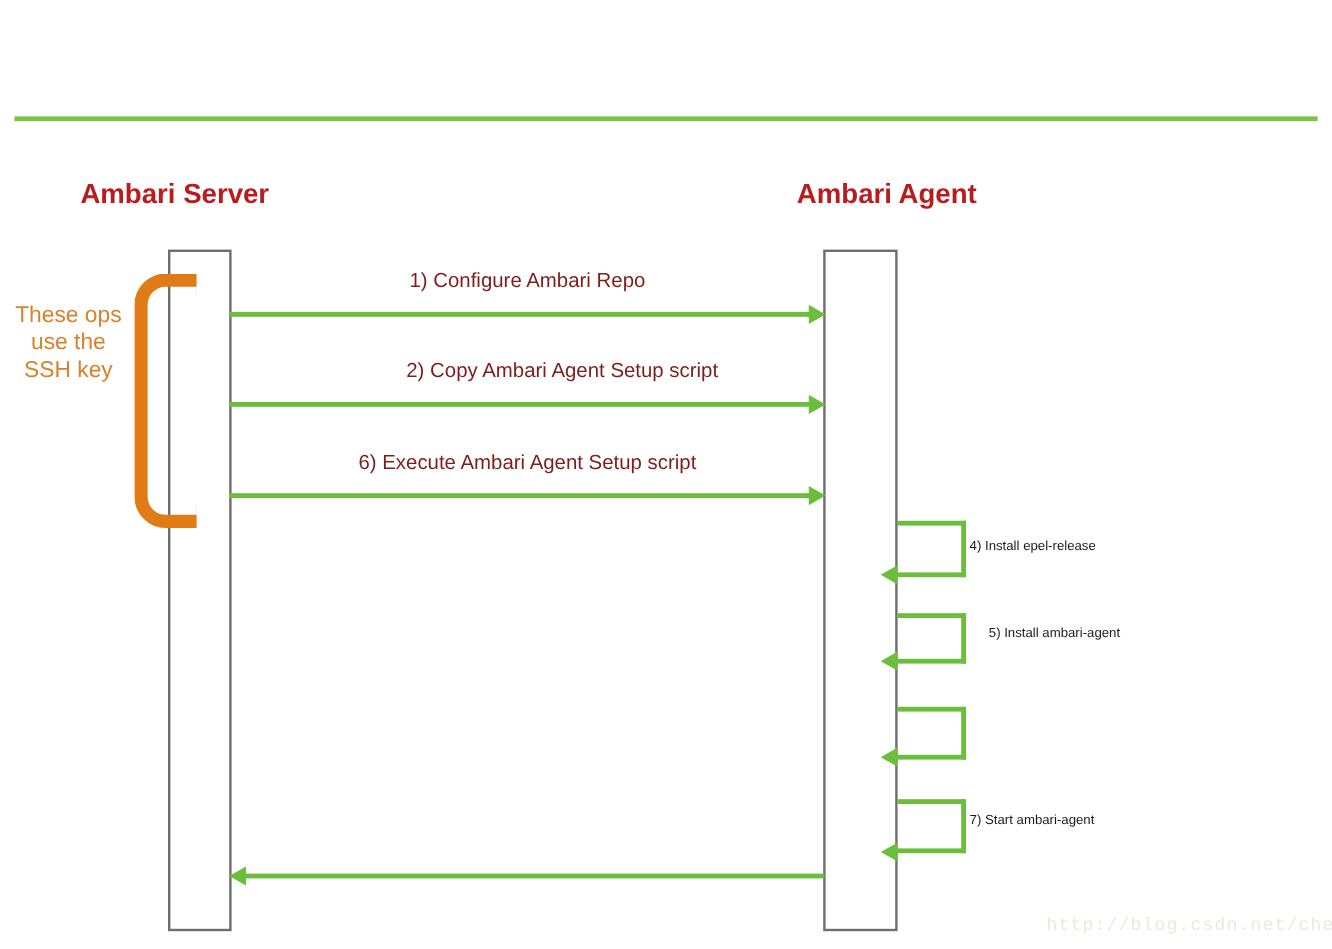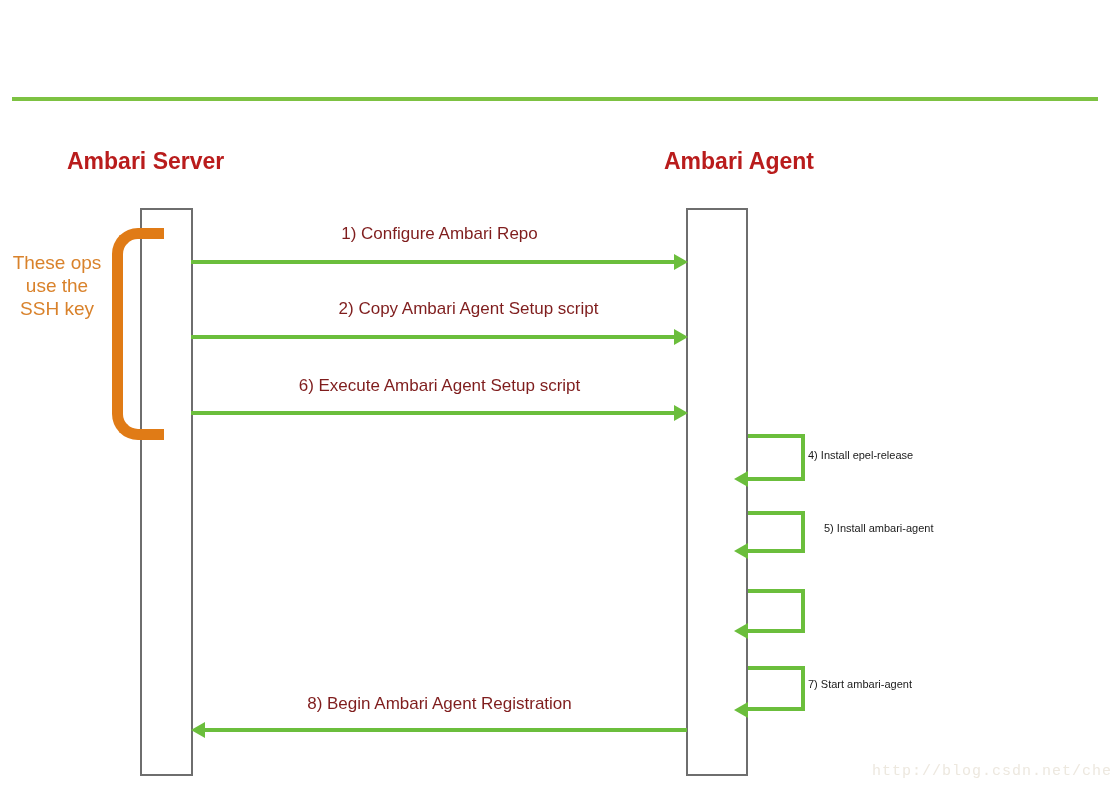--- a/index.html
+++ b/index.html
@@ -174,21 +174,20 @@
   <div class="arrowhead left" style="left:734px; top:543px;"></div>
   <div class="selfloop-label" style="left:808px; top:522px;margin-left:16px;">5) Install ambari-agent</div>
 
   <div class="selfloop" style="left:748px; top:589px; width:57px; height:44px;"></div>
   <div class="arrowhead left" style="left:734px; top:623px;"></div>
 
   <div class="selfloop" style="left:748px; top:666px; width:57px; height:45px;"></div>
   <div class="arrowhead left" style="left:734px; top:702px;"></div>
   <div class="selfloop-label" style="left:808px; top:678px;text-align:right;">7) Start ambari-agent</div>
 
-  <div class="msg-label" style="left:193px; top:694px; width:493px;">8) Begin Ambari Agent Registration</div>
   <div class="msg-line" style="left:204px; top:728px; width:483px;"></div>
   <div class="arrowhead left" style="left:191px; top:722px;"></div>
 
   <div id="ssh-bracket"></div>
   <div id="ssh-note">These ops use the SSH key</div>
 
   <div id="watermark">http://blog.csdn.net/chengyu</div>
 
 </div>
 

